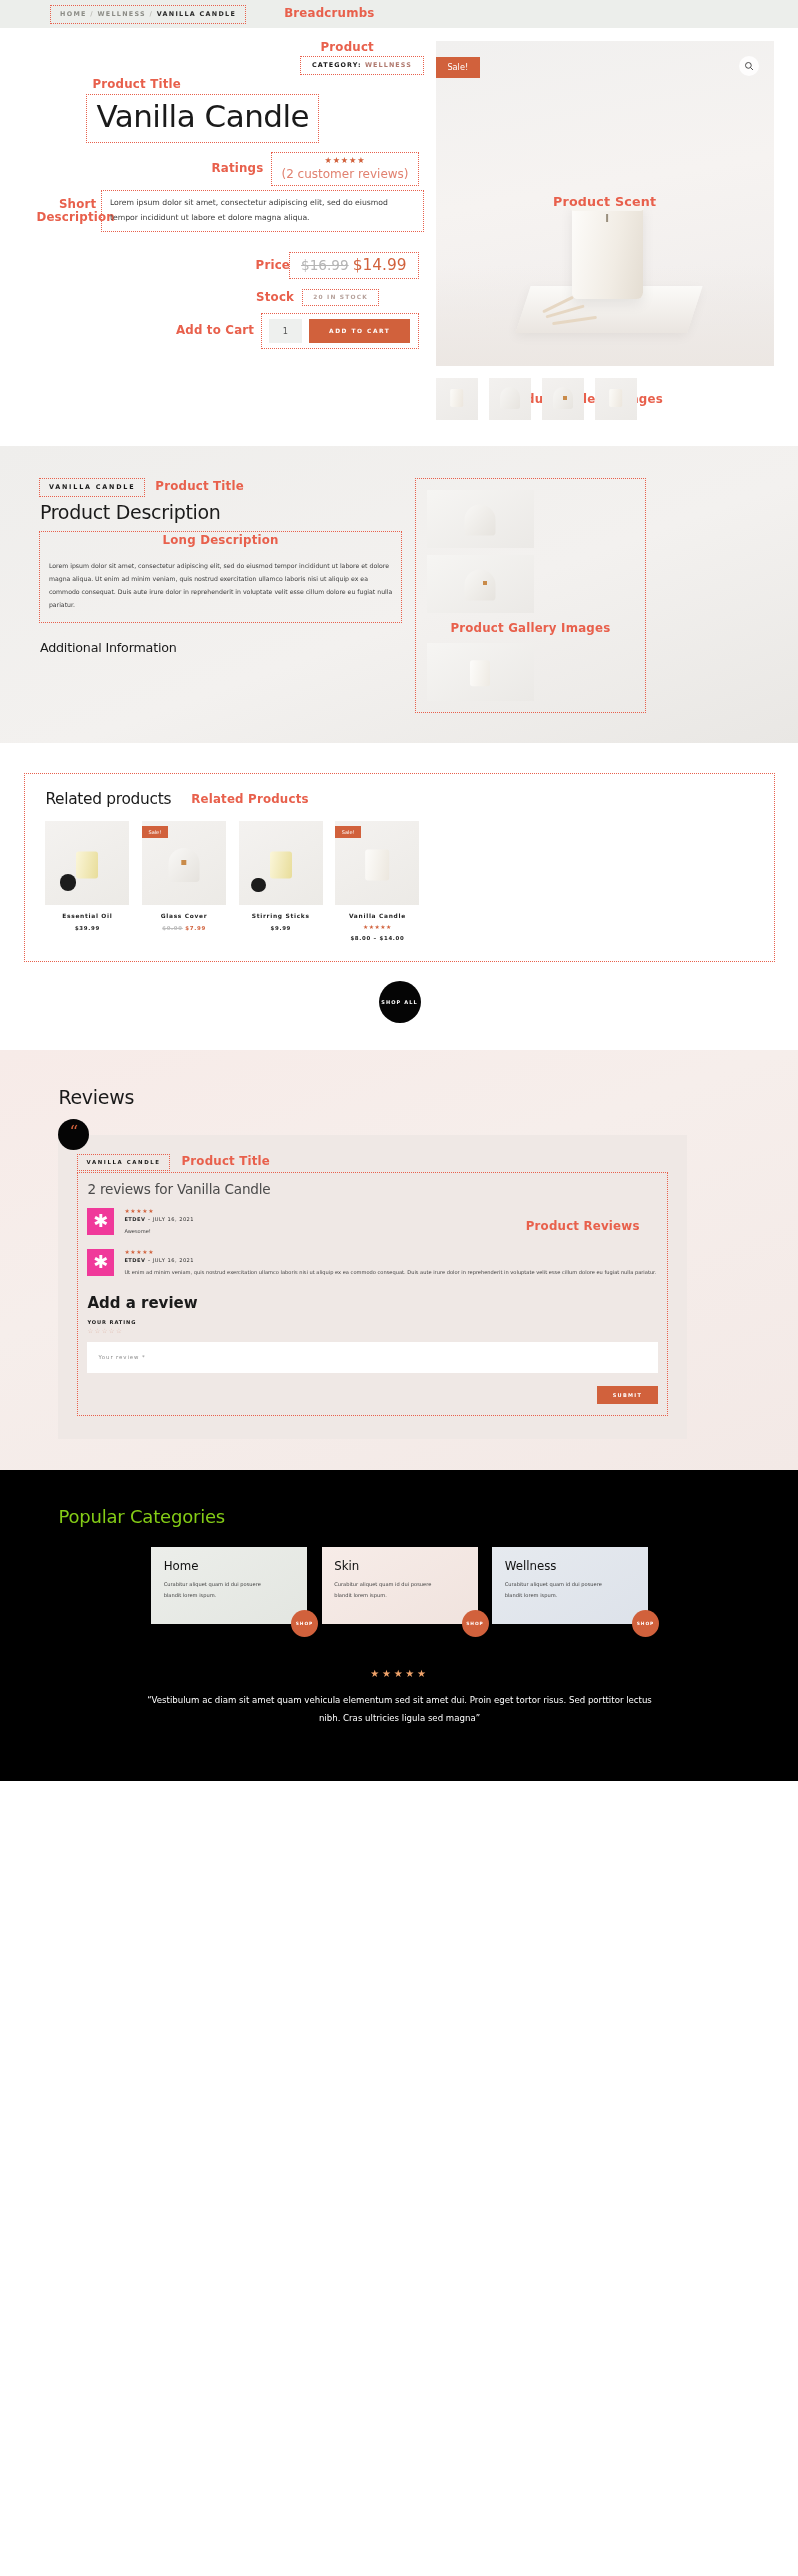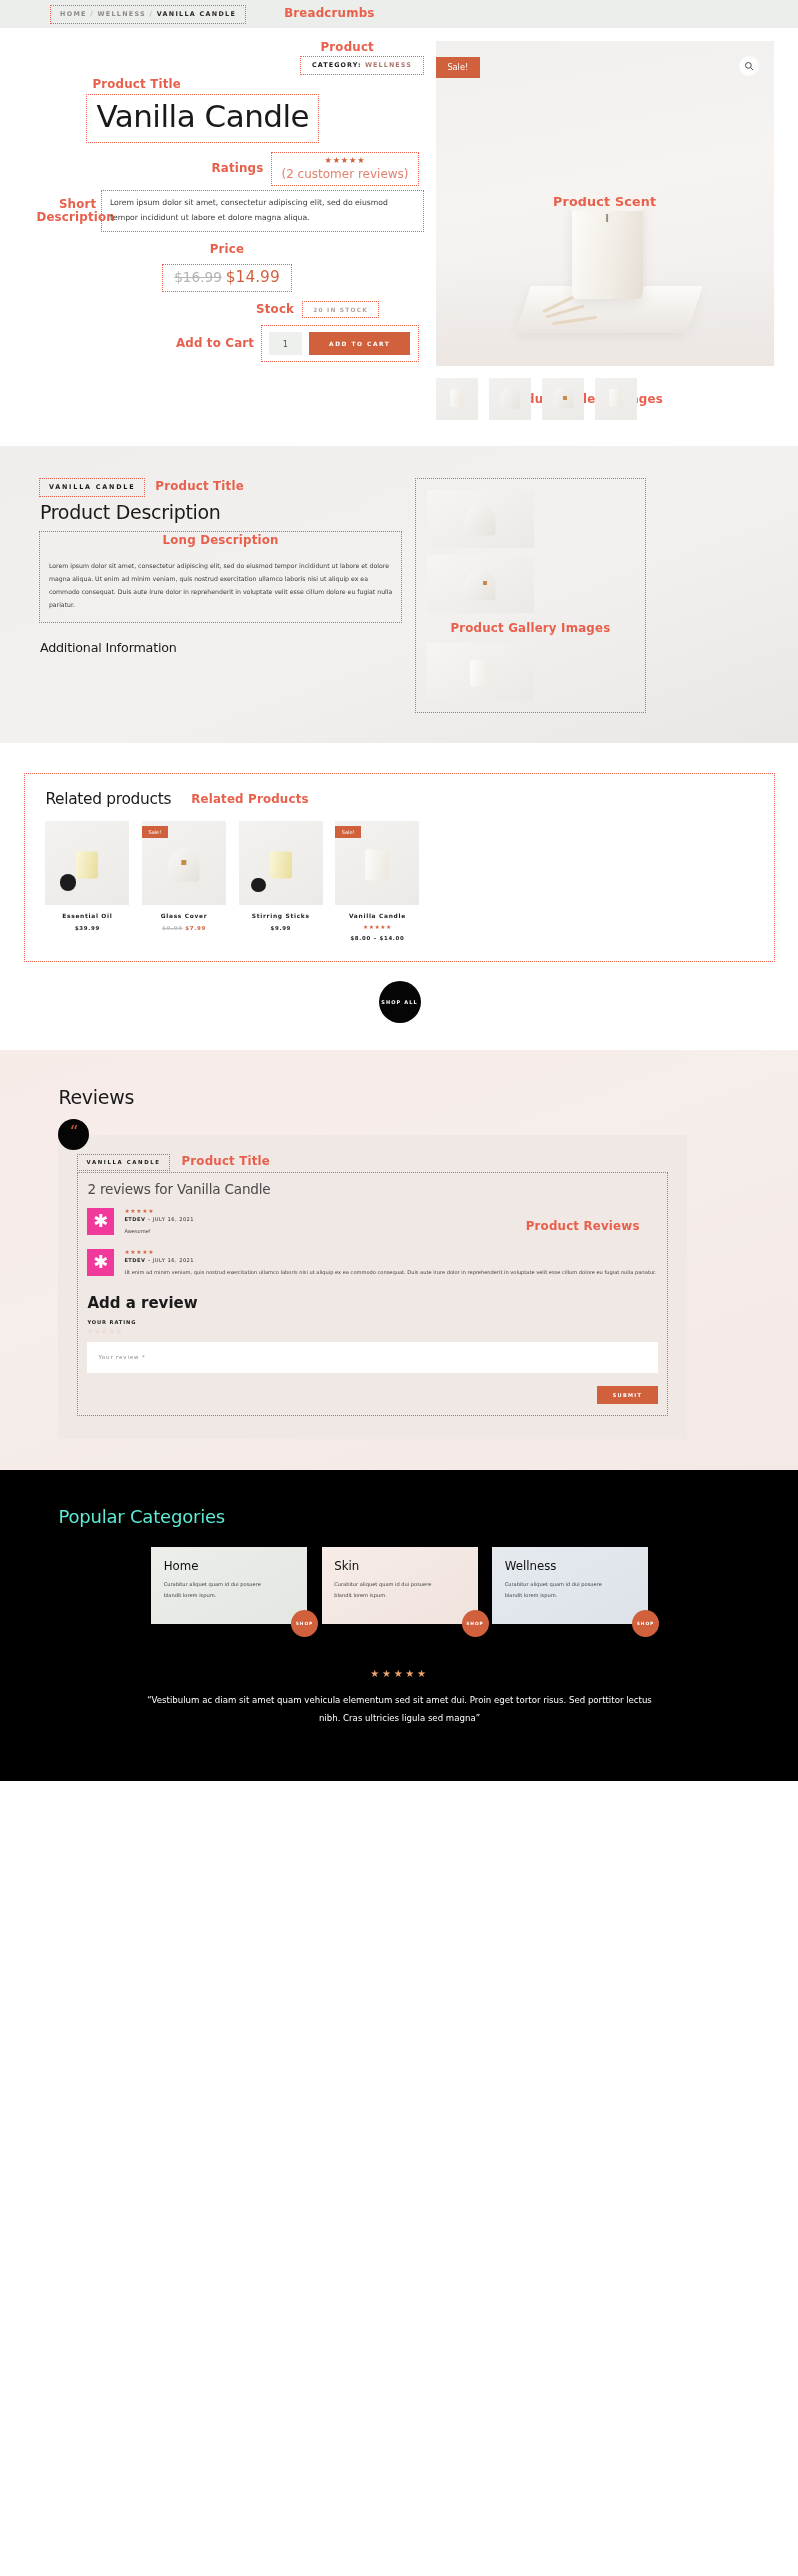--- a/index.html
+++ b/index.html
@@ -107,21 +107,21 @@
   .desc-label { width: 60px; text-align: right; flex: none; line-height:1.1; }
   .short-desc {
     padding: 5.4px 8.2px;
     font-size: 7.7px;
     line-height: 1.9;
     color: #3b3b3b;
     flex: 1;
     font-family: "DejaVu Sans", sans-serif;
   }
 
-  .price-row { display: flex; align-items: center; justify-content: flex-end; gap: 9px; margin-top: 12px; padding-right: 5.4px; flex-direction: column; }
+  .price-row { display: flex; align-items: center; justify-content: flex-end; margin-top: 22px; padding-right: 5.4px; }
   .price-box { padding: 2.7px 11px 4.5px 11px; }
   .price-old { color: #b5b5b5; text-decoration: line-through; font-size: 13.6px; font-family: "DejaVu Sans", sans-serif;}
   .price-new { color: #d1613c; font-size: 15.4px; font-family: "DejaVu Sans", sans-serif;}
 
   .stock-row { display: flex; align-items: center; justify-content: flex-end; gap: 9px; margin-top: 11.8px; padding-right: 45px; }
   .stock-box { padding: 4.5px 10px; font-size: 5.9px; letter-spacing: 1.2px; color: #b5a09a; font-weight: bold; font-family: "DejaVu Sans", sans-serif;}
 
   .cart-row { display: flex; align-items: center; justify-content: flex-end; gap: 7.3px; margin-top: 9px; padding-right: 5.4px; }
   .cart-box { display: flex; align-items: center; gap: 7.3px; padding: 5.4px 7.3px; }
   .qty {
@@ -321,21 +321,21 @@
   }
   .submit-row { display:flex; justify-content:flex-end; margin-top: 12.7px; }
   .submit-btn {
     background:#d1613c; color:#fff; border:none;
     padding: 6.4px 15.4px; font-size: 5px; letter-spacing:1.3px; font-weight:bold;
     font-family:"DejaVu Sans",sans-serif; cursor:pointer;
   }
 
   
   .cats-section { background:#000; padding: 36px 25.4px 0 25.4px; }
-  .cats-h { color:#5eead4; font-size: 18px; font-weight: normal; margin-left: 33px; margin-bottom: 20px; letter-spacing:-0.2px; font-family:"DejaVu Sans",sans-serif;}
+  .cats-h { color:#84cc16; font-size: 18px; font-weight: normal; margin-left: 33px; margin-bottom: 20px; letter-spacing:-0.2px; font-family:"DejaVu Sans",sans-serif;}
   .cats-grid { display:flex; gap: 14.5px; justify-content:center; padding-bottom: 12.7px;}
   .ccard {
     width: 156px; height: 77px; position: relative;
     padding: 11.8px 12.7px;
   }
   .ccard.home { background: linear-gradient(150deg,#eceeea,#e3e6e1); }
   .ccard.skin { background: linear-gradient(150deg,#f7ece8,#f0e3de); }
   .ccard.wellness { background: linear-gradient(150deg,#e6eaef,#dde2ea); }
   .ctitle { font-size: 11.8px; font-weight: normal; color:#111; font-family:"DejaVu Sans",sans-serif;}
   .ctext { font-size: 5.1px; line-height: 2.1; color:#3c3c3c; margin-top: 6.4px; width: 102px; font-family:"DejaVu Sans",sans-serif;}

